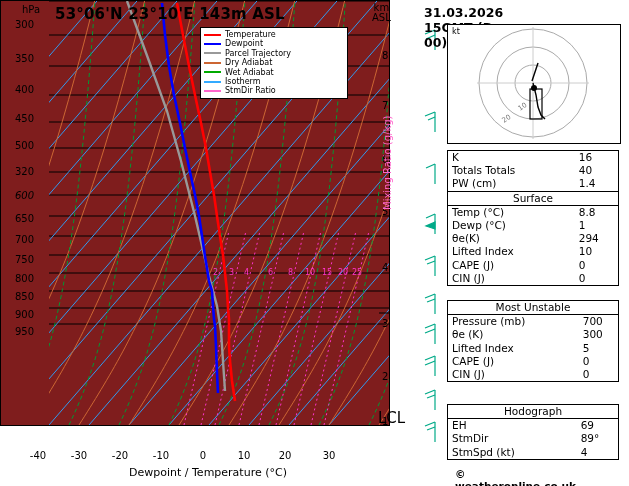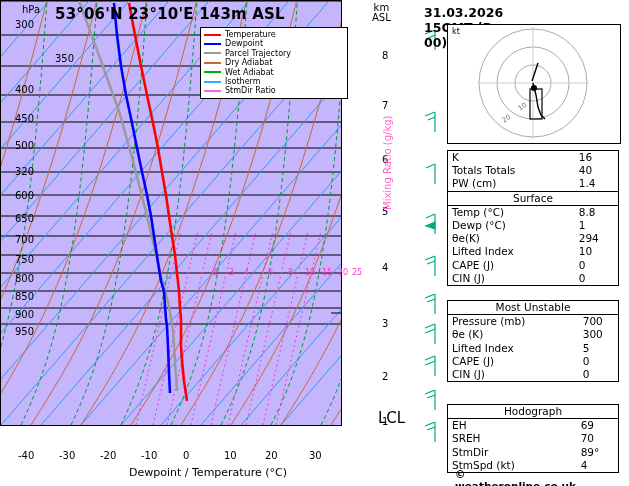--- a/index.html
+++ b/index.html
@@ -5,25 +5,25 @@
   html,body{margin:0;padding:0;}
   body{width:629px;height:486px;background:#ffffff;font-family:"DejaVu Sans",sans-serif;position:relative;overflow:hidden;}
   .abs{position:absolute;}
   #root{position:relative;width:532px;height:486px;}
 
   
   #skewt{left:0;top:0;width:420px;height:486px;}
   #hpa-label{left:22px;top:4px;font-size:10px;color:#000;}
   #title{left:55px;top:5px;font-size:15px;font-weight:bold;color:#000;letter-spacing:0.2px;}
   #km-label{left:372px;top:3px;font-size:10px;color:#000;text-align:center;line-height:10px;}
-  #plot{left:38px;top:24px;width:340px;height:424px;border:1px solid #000;background:#c4b5fd;overflow:hidden;}
+  #plot{left:38px;top:24px;width:340px;height:424px;border:1px solid #000;background:#7f1d1d;overflow:hidden;padding-left:48px;}
   #plot svg{display:block;}
   .ylab{position:absolute;font-size:10px;color:#000;text-align:right;width:34px;}
   .ylab2{position:absolute;font-size:10px;color:#000;text-align:left;width:26px;}
-  .xlab{position:absolute;font-size:10px;color:#000;width:40px;top:450px;}
+  .xlab{position:absolute;font-size:10px;color:#000;text-align:center;width:40px;top:450px;}
   #xaxis-title{left:38px;top:466px;width:340px;text-align:center;font-size:11px;color:#000;}
   #legend{position:absolute;left:200px;top:27px;width:140px;background:#fff;border:1px solid #000;padding:2px 3px;font-size:8px;line-height:9.4px;}
   #legend .row{display:flex;align-items:center;height:9.4px;}
   #legend .sw{width:17px;height:0;border-top-width:2px;border-top-style:solid;margin-right:4px;}
   #mixlabel{position:absolute;left:382px;top:210px;width:110px;transform:rotate(-90deg);transform-origin:0 0;font-size:10px;color:#ff66cc;}
   .mixnum{position:absolute;font-size:8px;color:#ff33cc;}
   #lcl{position:absolute;left:378px;top:409px;font-size:15px;color:#000;}
   #date{left:424px;top:5px;font-size:12.5px;font-weight:bold;color:#000;}
   #hodo-box{left:447px;top:24px;width:172px;height:118px;border:1px solid #000;background:#fff;}
   #kt{left:452px;top:27px;font-size:8px;color:#000;}
@@ -42,26 +42,26 @@
 
 <div id="root">
 
   <div id="skewt" class="abs">
 
     <div id="hpa-label" class="abs">hPa</div>
     <div id="title" class="abs">53°06'N 23°10'E 143m ASL</div>
     <div id="km-label" class="abs">km<br>ASL</div>
 
     <div class="ylab" style="left:0px;top:19px;">300</div>
-    <div class="ylab" style="left:0px;top:53px;padding-left:40px;">350</div>
+    <div class="ylab" style="left:0px;top:53px;">350</div>
     <div class="ylab" style="left:0px;top:84px;">400</div>
     <div class="ylab" style="left:0px;top:113px;">450</div>
     <div class="ylab" style="left:0px;top:140px;">500</div>
     <div class="ylab" style="left:0px;top:166px;">320</div>
-    <div class="ylab" style="left:0px;top:190px;">600</div>
+    <div class="ylab" style="left:0px;top:190px;font-style:italic;">600</div>
     <div class="ylab" style="left:0px;top:213px;">650</div>
     <div class="ylab" style="left:0px;top:234px;">700</div>
     <div class="ylab" style="left:0px;top:254px;">750</div>
     <div class="ylab" style="left:0px;top:273px;">800</div>
     <div class="ylab" style="left:0px;top:291px;">850</div>
     <div class="ylab" style="left:0px;top:309px;">900</div>
     <div class="ylab" style="left:0px;top:326px;">950</div>
 
     <div class="ylab2" style="left:382px;top:50px;">8</div>
     <div class="ylab2" style="left:382px;top:100px;">7</div>
@@ -382,24 +382,20 @@
     <table class="info">
       <tbody>
           <tr class="sec">
             <td colspan="2">Hodograph</td>
           </tr>
       <tr>
             <td>EH</td>
             <td class="v">69</td>
           </tr>
       <tr>
-            <td>SREH</td>
-            <td class="v">70</td>
-          </tr>
-      <tr>
             <td>StmDir</td>
             <td class="v">89°</td>
           </tr>
       <tr>
             <td>StmSpd (kt)</td>
             <td class="v">4</td>
           </tr>
     </tbody>
       </table>
   </div>

